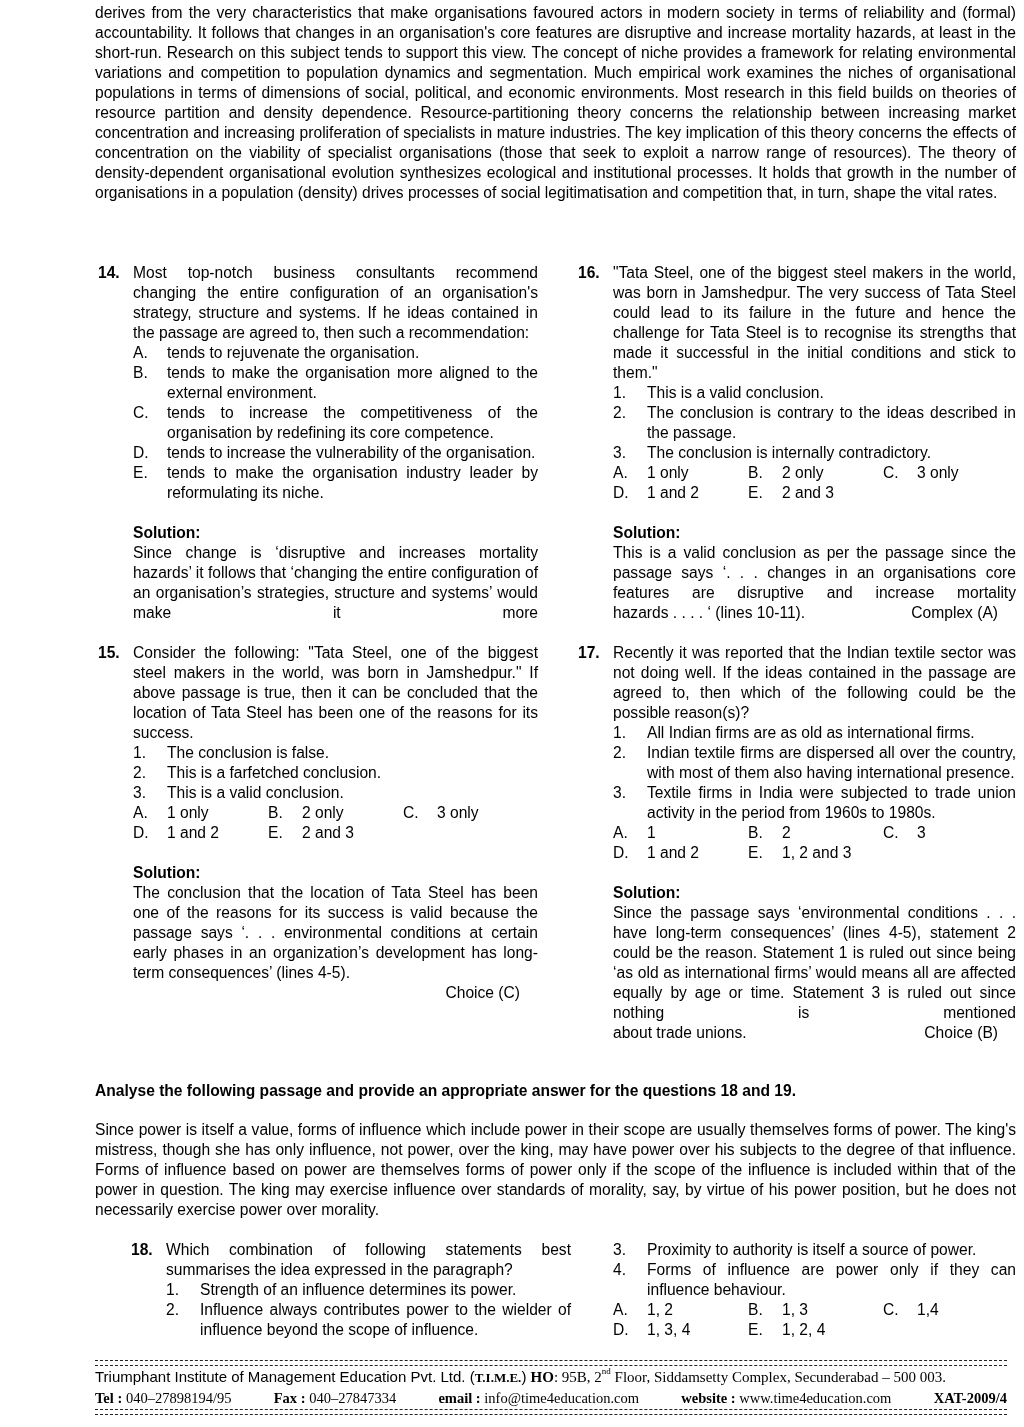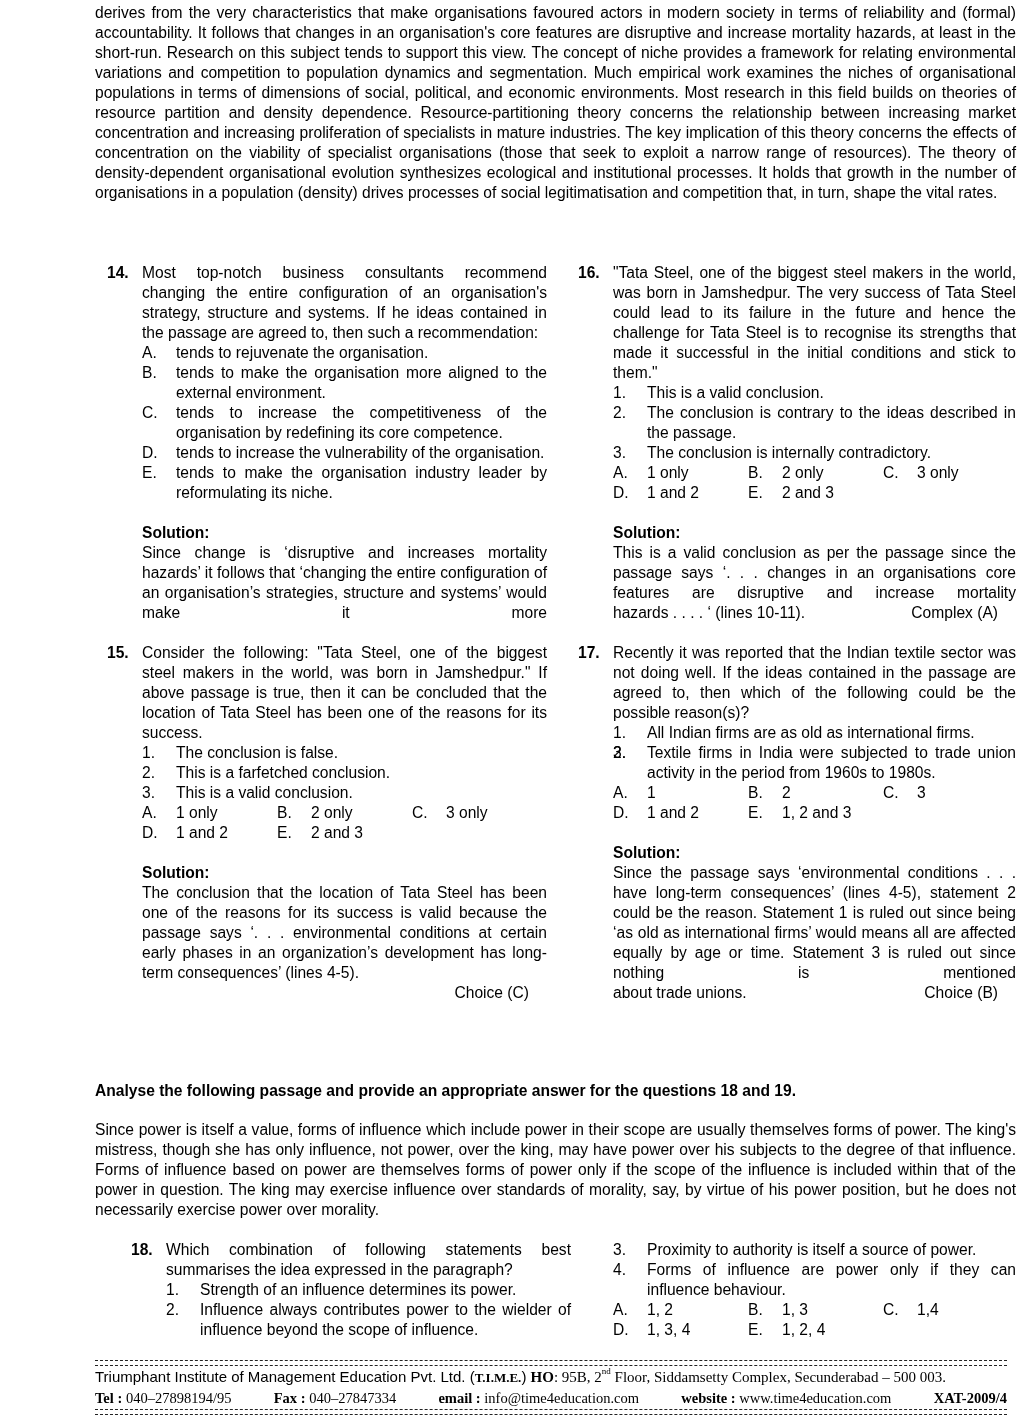--- a/index.html
+++ b/index.html
@@ -28,21 +28,21 @@
   .f2 b { font-weight: bold; }
   sup { font-size: 9px; vertical-align: top; line-height: 10px; }
 </style>
 </head>
 <body>
 
 <div class="page">
 
   <p class="para passage-top" style="position:absolute;left:0;top:3px;width:921px;">derives from the very characteristics that make organisations favoured actors in modern society in terms of reliability and (formal) accountability. It follows that changes in an organisation's core features are disruptive and increase mortality hazards, at least in the short-run. Research on this subject tends to support this view. The concept of niche provides a framework for relating environmental variations and competition to population dynamics and segmentation. Much empirical work examines the niches of organisational populations in terms of dimensions of social, political, and economic environments. Most research in this field builds on theories of resource partition and density dependence. Resource-partitioning theory concerns the relationship between increasing market concentration and increasing proliferation of specialists in mature industries. The key implication of this theory concerns the effects of concentration on the viability of specialist organisations (those that seek to exploit a narrow range of resources). The theory of density-dependent organisational evolution synthesizes ecological and institutional processes. It holds that growth in the number of organisations in a population (density) drives processes of social legitimatisation and competition that, in turn, shape the vital rates.</p>
 
-  <div class="col" style="left:12px;top:263px;width:440px;">
+  <div class="col" style="left:3px;top:263px;width:440px;">
     <div class="q">
       <span class="qnum">14.</span>
       <div class="qtext">Most top-notch business consultants recommend changing the entire configuration of an organisation's strategy, structure and systems. If he ideas contained in the passage are agreed to, then such a recommendation:</div>
       <div class="item"><span class="lbl">A.</span><span>tends to rejuvenate the organisation.</span></div>
       <div class="item"><span class="lbl">B.</span><span>tends to make the organisation more aligned to the external environment.</span></div>
       <div class="item"><span class="lbl">C.</span><span>tends to increase the competitiveness of the organisation by redefining its core competence.</span></div>
       <div class="item"><span class="lbl">D.</span><span>tends to increase the vulnerability of the organisation.</span></div>
       <div class="item"><span class="lbl">E.</span><span>tends to make the organisation industry leader by reformulating its niche.</span></div>
       <div class="sol-h">Solution:</div>
       <div class="sol-t sol-last">Since change is ‘disruptive and increases mortality hazards’ it follows that ‘changing the entire configuration of an organisation’s strategies, structure and systems’ would make it more</div>
@@ -90,21 +90,21 @@
         <span>Complex (A)</span>
       </div>
     </div>
 
     <div class="gap"></div>
 
     <div class="q">
       <span class="qnum">17.</span>
       <div class="qtext">Recently it was reported that the Indian textile sector was not doing well. If the ideas contained in the passage are agreed to, then which of the following could be the possible reason(s)?</div>
       <div class="item"><span class="lbl">1.</span><span>All Indian firms are as old as international firms.</span></div>
-      <div class="item"><span class="lbl">2.</span></div>
+      <div class="item"><span class="lbl">2.</span><span>Indian textile firms are dispersed all over the country, with most of them also having international presence.</span></div>
       <div class="item"><span class="lbl">3.</span><span>Textile firms in India were subjected to trade union activity in the period from 1960s to 1980s.</span></div>
       <div class="opts">
         <div class="opt"><span class="lbl">A.</span><span>1</span></div>
         <div class="opt"><span class="lbl">B.</span><span>2</span></div>
         <div class="opt"><span class="lbl">C.</span><span>3</span></div>
         <div class="opt"><span class="lbl">D.</span><span>1 and 2</span></div>
         <div class="opt"><span class="lbl">E.</span><span>1, 2 and 3</span></div>
       </div>
       <div class="sol-h">Solution:</div>
       <div class="sol-t sol-last">Since the passage says ‘environmental conditions . . . have long-term consequences’ (lines 4-5), statement 2 could be the reason. Statement 1 is ruled out since being ‘as old as international firms’ would means all are affected equally by age or time. Statement 3 is ruled out since nothing is mentioned</div>

